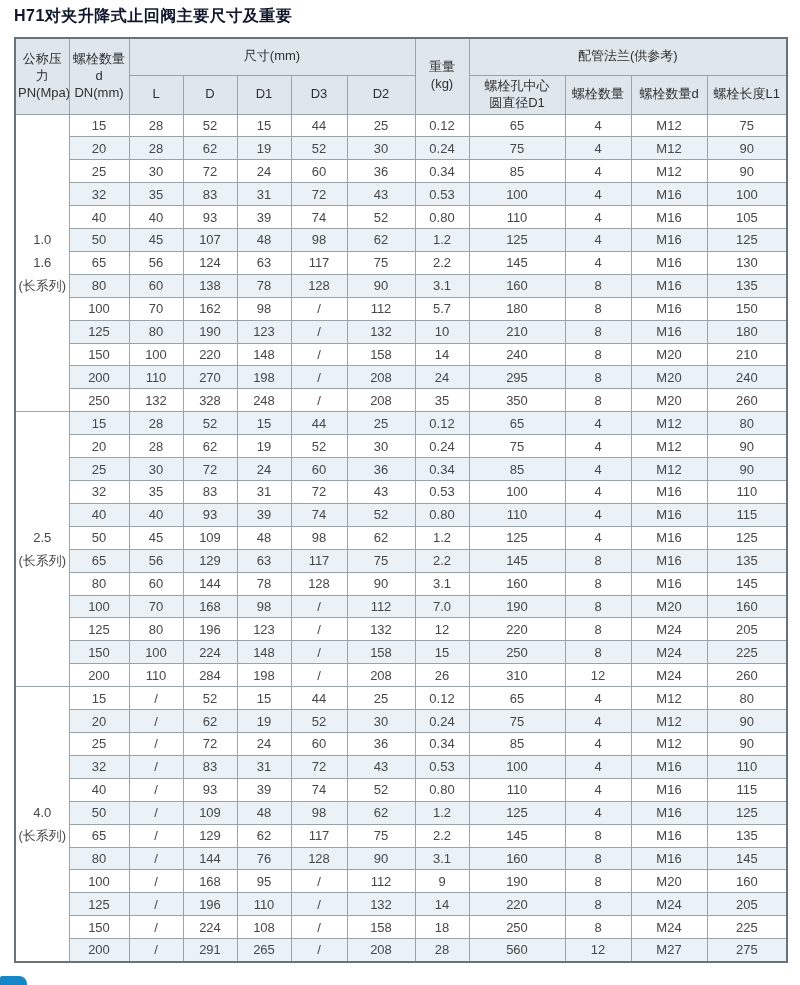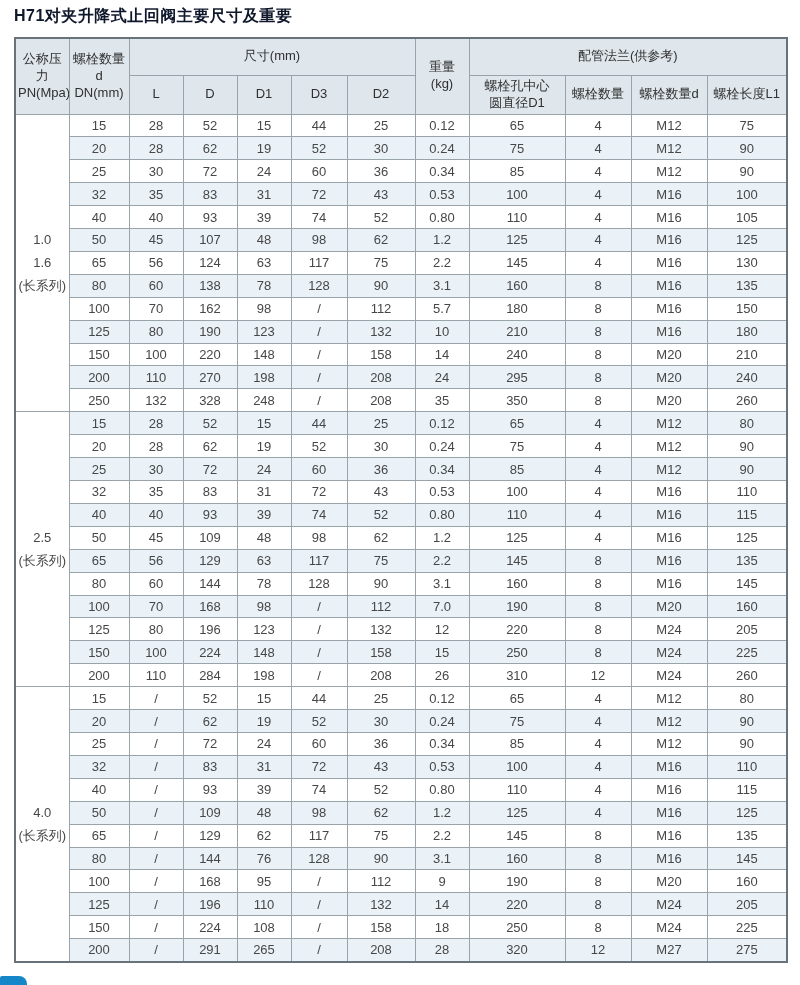--- a/index.html
+++ b/index.html
@@ -597,21 +597,21 @@
           <td>225</td>
         </tr>
         <tr class="shaded">
           <td>200</td>
           <td>/</td>
           <td>291</td>
           <td>265</td>
           <td>/</td>
           <td>208</td>
           <td>28</td>
-          <td>320</td>
+          <td>560</td>
           <td>12</td>
           <td>M27</td>
           <td>275</td>
         </tr>
       </tbody>
   </table>
 
   <div class="corner-accent"></div>
 
 </div>

